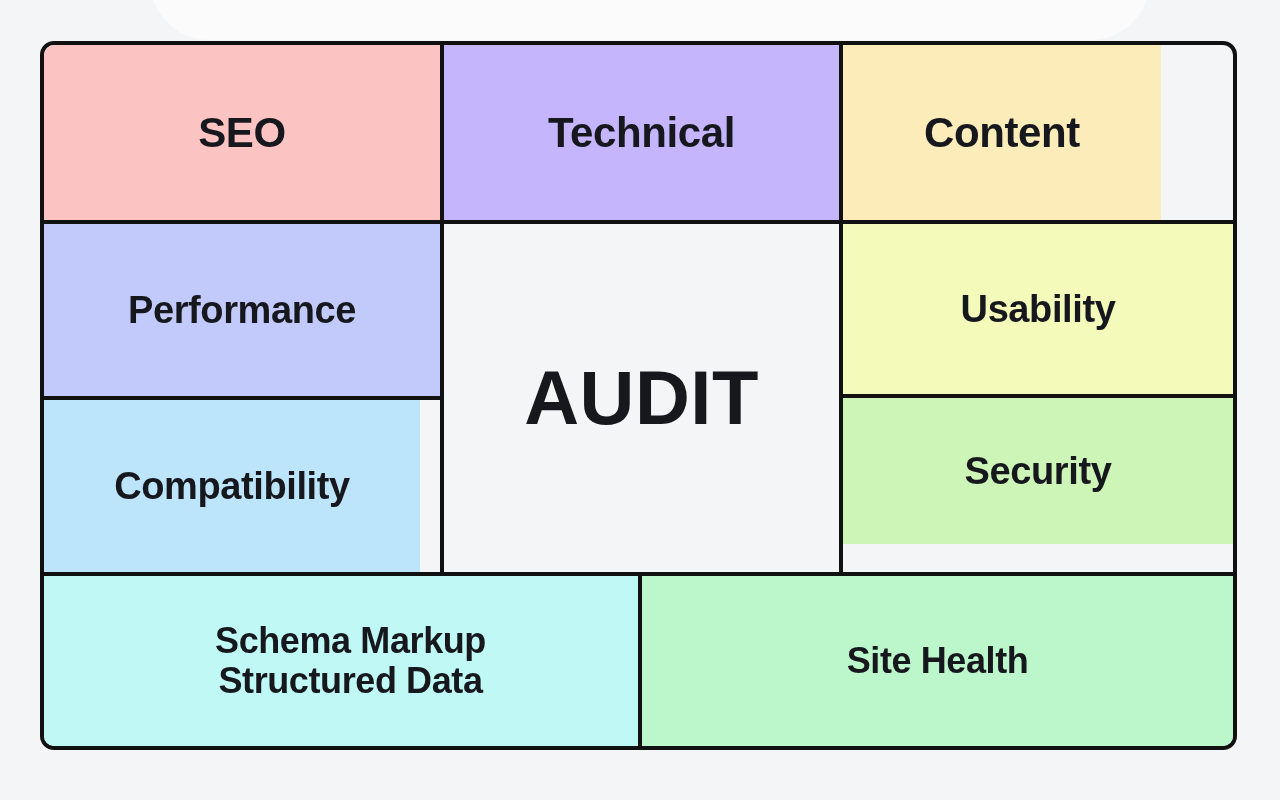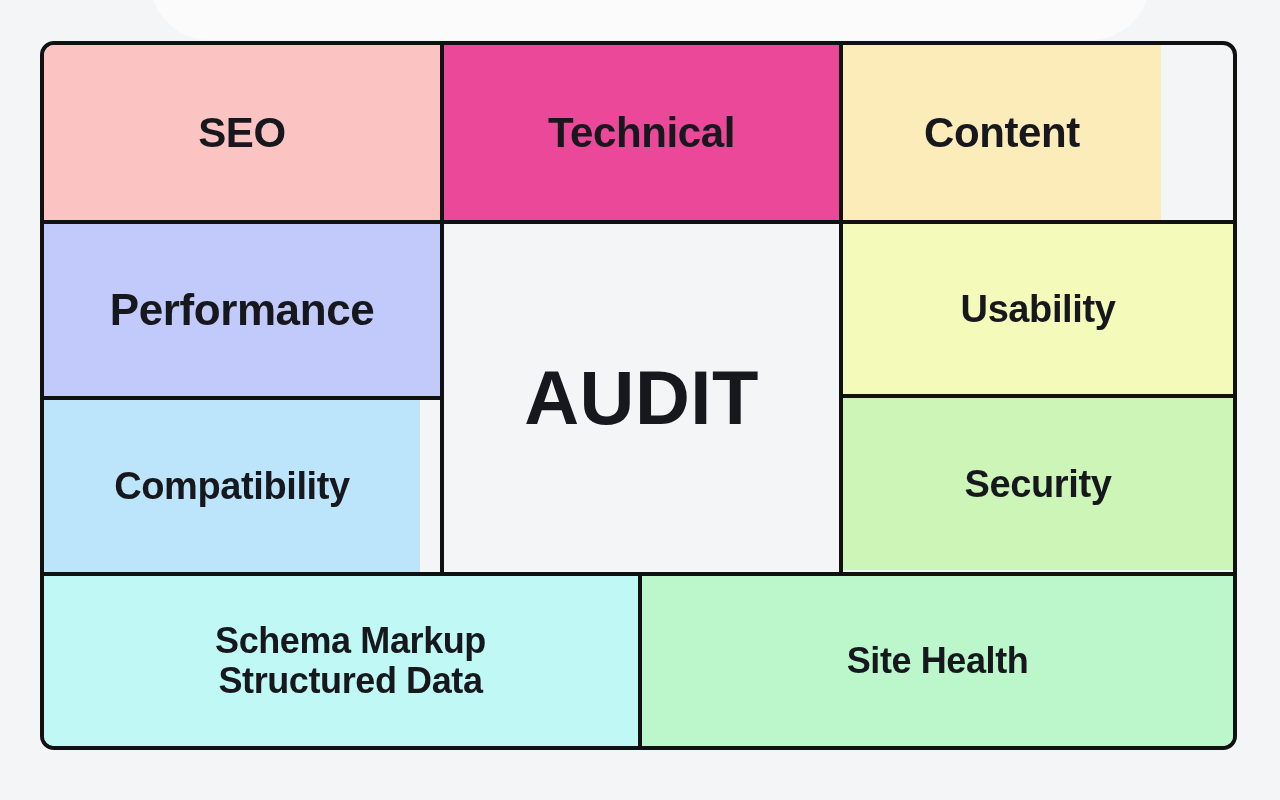--- a/index.html
+++ b/index.html
@@ -56,27 +56,27 @@
     display: block;
     line-height: 1.12;
     padding: 0 10px;
   }
 
   
   .c-seo           { left: 0;    top: 0;    width: 396px; height: 175px; font-size: 42px; font-weight: 700; }
   .c-technical     { left: 400px;top: 0;    width: 395px; height: 175px; font-size: 42px; font-weight: 700; }
   .c-content       { left: 799px;top: 0;    width: 318px; height: 175px; font-size: 42px; font-weight: 700; }
 
-  .c-performance   { left: 0;    top: 179px;width: 396px; height: 172px; font-size: 44px; font-weight: 600; }
+  .c-performance   { left: 0;    top: 179px;width: 396px; height: 172px; font-size: 38px; font-weight: 600; }
   .c-compatibility { left: 0;    top: 355px;width: 376px; height: 172px; font-size: 38px; font-weight: 600; }
 
   .c-audit         { left: 400px;top: 179px;width: 395px; height: 348px; font-size: 76px; font-weight: 800; letter-spacing: 0.5px; }
 
   .c-usability     { left: 799px;top: 179px;width: 390px; height: 170px; font-size: 38px; font-weight: 600; }
-  .c-security      { left: 799px;top: 353px;width: 390px; height: 172px; font-size: 38px; font-weight: 600; }
+  .c-security      { left: 799px;top: 353px;width: 390px; height: 146px; font-size: 38px; font-weight: 600; }
 
   .c-schema        { left: 0;    top: 531px;width: 594px; height: 170px; font-size: 36px; font-weight: 600; padding-left: 19px; }
   .c-sitehealth    { left: 598px;top: 531px;width: 591px; height: 170px; font-size: 36px; font-weight: 600; }
 
   
   .divider { position: absolute; background: #111111; }
   .d-vert-1   { left: 396px; top: 0;     width: 4px;  height: 531px; }
   .d-vert-2   { left: 795px; top: 0;     width: 4px;  height: 531px; }
   .d-horiz-top{ left: 0;     top: 175px; width: 1189px; height: 4px; }
   .d-left-mid { left: 0;     top: 351px; width: 396px; height: 4px; }
@@ -88,21 +88,21 @@
 <body style="background: rgb(244, 245, 247);">
 
 <div class="bg-wash"></div>
 
 <div class="matrix">
 
   <div class="cell c-seo" id="cell-seo" style="background: rgb(252, 195, 195);">
     <span class="label">SEO</span>
   </div>
 
-  <div class="cell c-technical" id="cell-technical" style="background: #ec4899;">
+  <div class="cell c-technical" id="cell-technical" style="background: #c4b5fd;">
     <span class="label">Technical</span>
   </div>
 
   <div class="cell c-content" id="cell-content" style="background: rgb(252, 236, 185);">
     <span class="label">Content</span>
   </div>
 
   <div class="cell c-performance" id="cell-performance" style="background: rgb(194, 202, 251);">
     <span class="label">Performance</span>
   </div>

